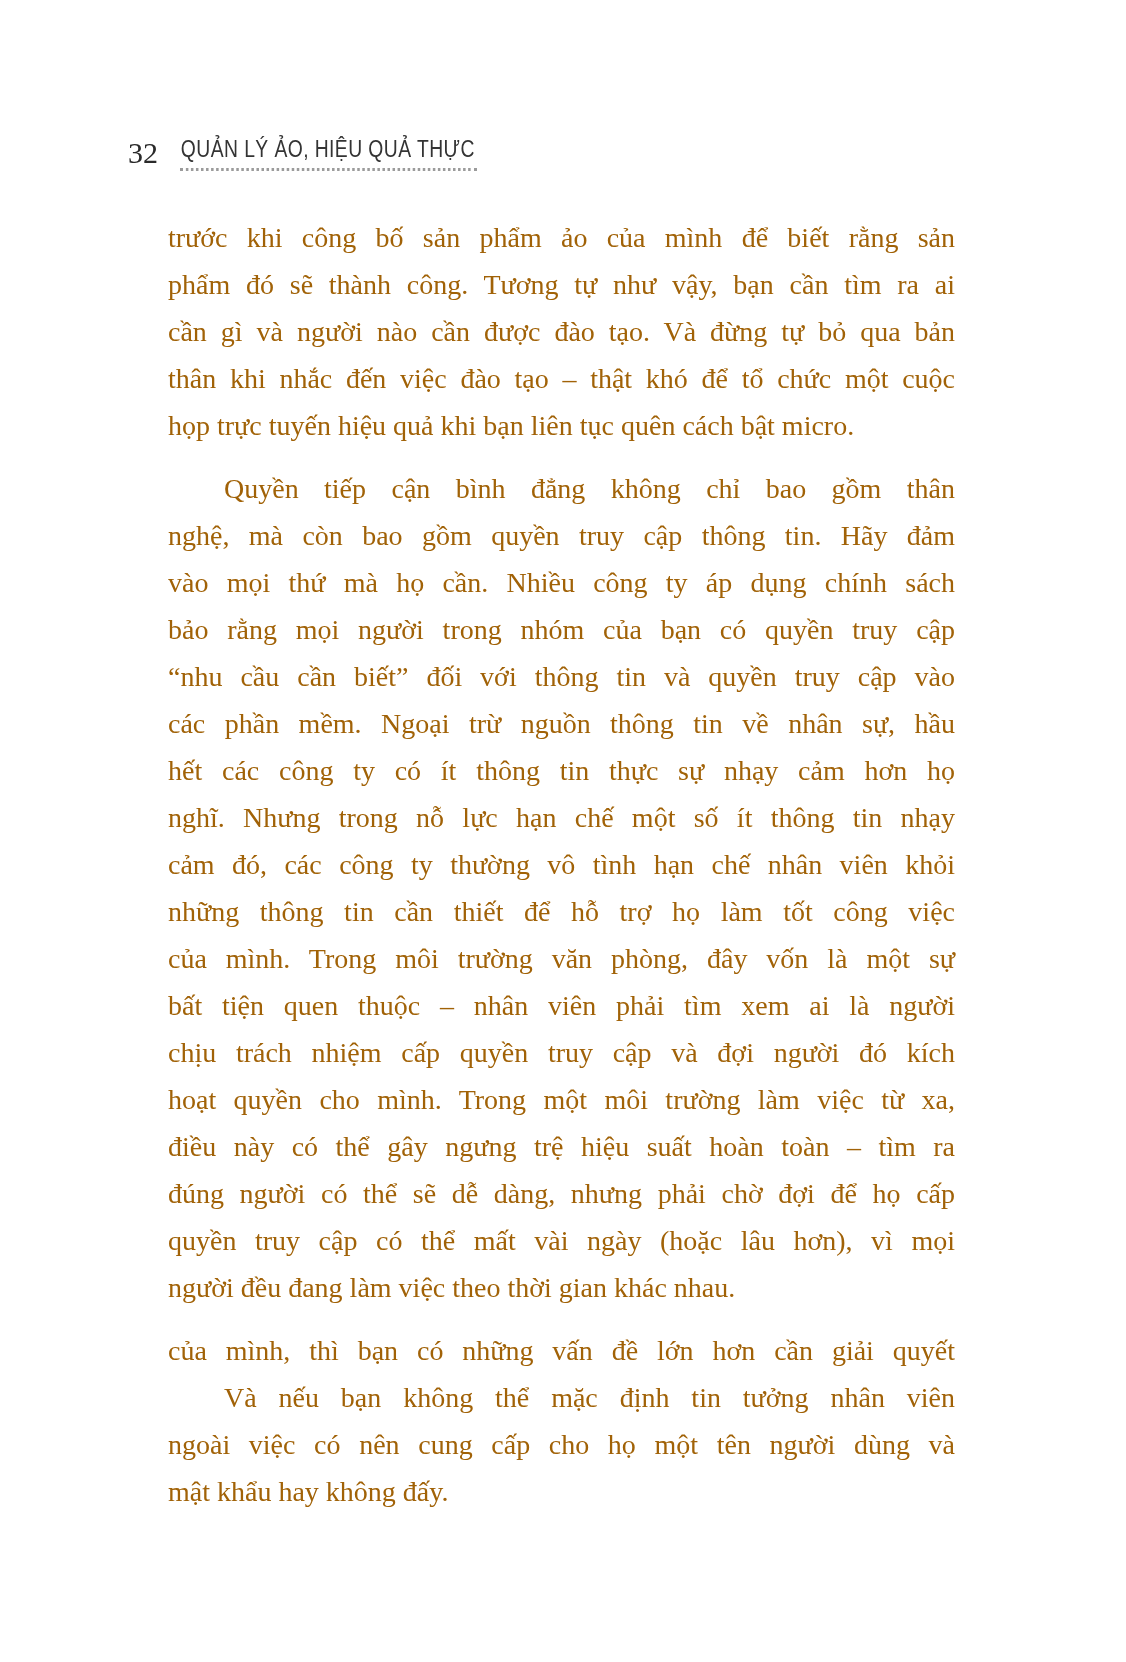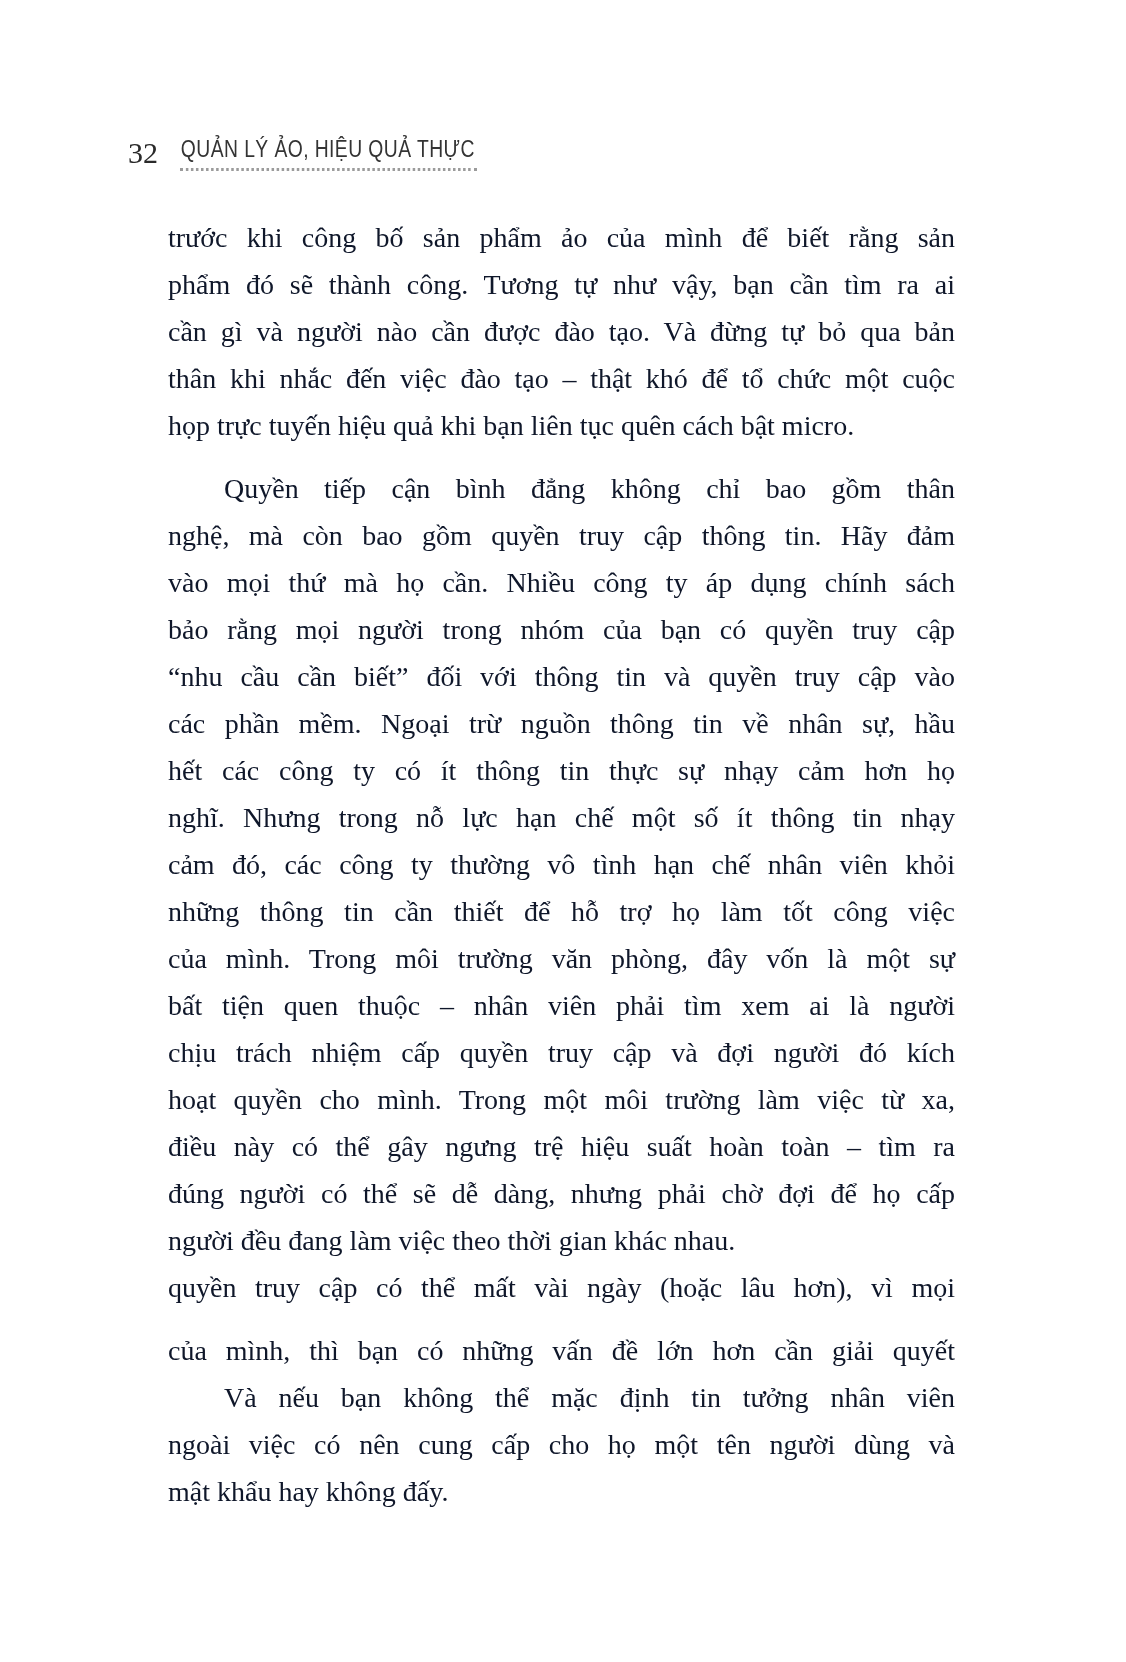--- a/index.html
+++ b/index.html
@@ -41,21 +41,21 @@
     transform: scaleX(0.84);
     transform-origin: left bottom;
   }
   .text-block {
     position: absolute;
     left: 168px;
     top: 214px;
     width: 787px;
     font-family: "Liberation Serif", "DejaVu Serif", serif;
     font-size: 28px;
-    color: #0f172a;
+    color: #a16207;
   }
   .paragraph {
     margin: 0 0 16px 0;
     padding: 0;
   }
   .line {
     height: 47px;
     line-height: 47px;
     text-align: justify;
     text-align-last: justify;
@@ -95,22 +95,22 @@
         <div class="line">hết các công ty có ít thông tin thực sự nhạy cảm hơn họ</div>
         <div class="line">nghĩ. Nhưng trong nỗ lực hạn chế một số ít thông tin nhạy</div>
         <div class="line">cảm đó, các công ty thường vô tình hạn chế nhân viên khỏi</div>
         <div class="line">những thông tin cần thiết để hỗ trợ họ làm tốt công việc</div>
         <div class="line">của mình. Trong môi trường văn phòng, đây vốn là một sự</div>
         <div class="line">bất tiện quen thuộc – nhân viên phải tìm xem ai là người</div>
         <div class="line">chịu trách nhiệm cấp quyền truy cập và đợi người đó kích</div>
         <div class="line">hoạt quyền cho mình. Trong một môi trường làm việc từ xa,</div>
         <div class="line">điều này có thể gây ngưng trệ hiệu suất hoàn toàn – tìm ra</div>
         <div class="line">đúng người có thể sẽ dễ dàng, nhưng phải chờ đợi để họ cấp</div>
+        <div class="line">quyền truy cập có thể mất vài ngày (hoặc lâu hơn), vì mọi</div>
         <div class="line last">người đều đang làm việc theo thời gian khác nhau.</div>
-        <div class="line">quyền truy cập có thể mất vài ngày (hoặc lâu hơn), vì mọi</div>
       </div>
       <div class="paragraph">
         <div class="line">của mình, thì bạn có những vấn đề lớn hơn cần giải quyết</div>
         <div class="line indent">Và nếu bạn không thể mặc định tin tưởng nhân viên</div>
         <div class="line">ngoài việc có nên cung cấp cho họ một tên người dùng và</div>
         <div class="line last">mật khẩu hay không đấy.</div>
       </div>
     </main>
 </div>
 

